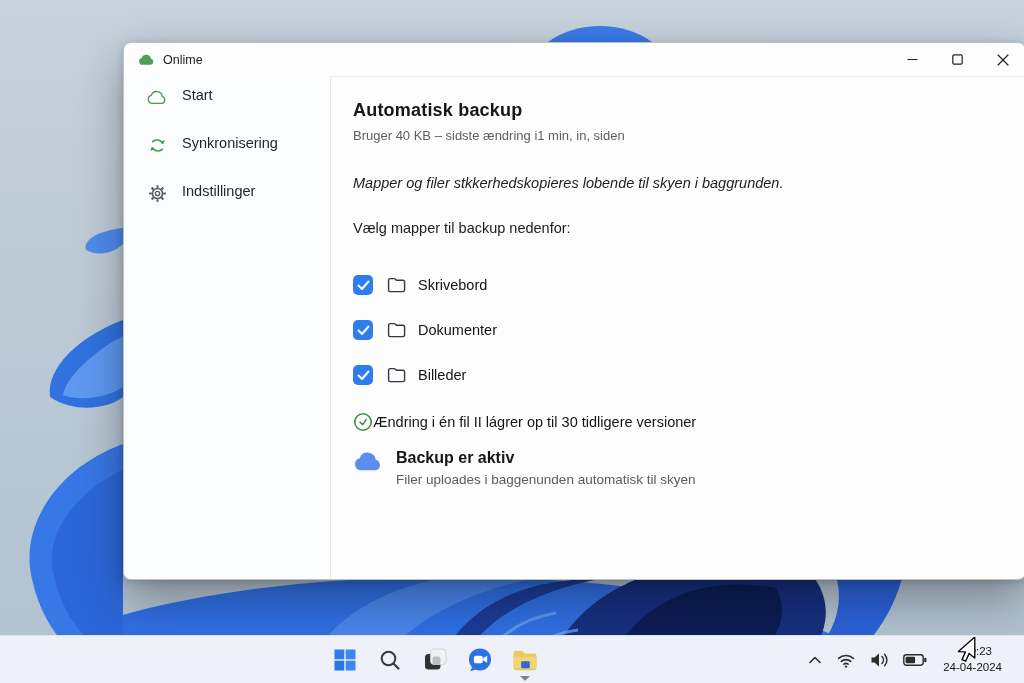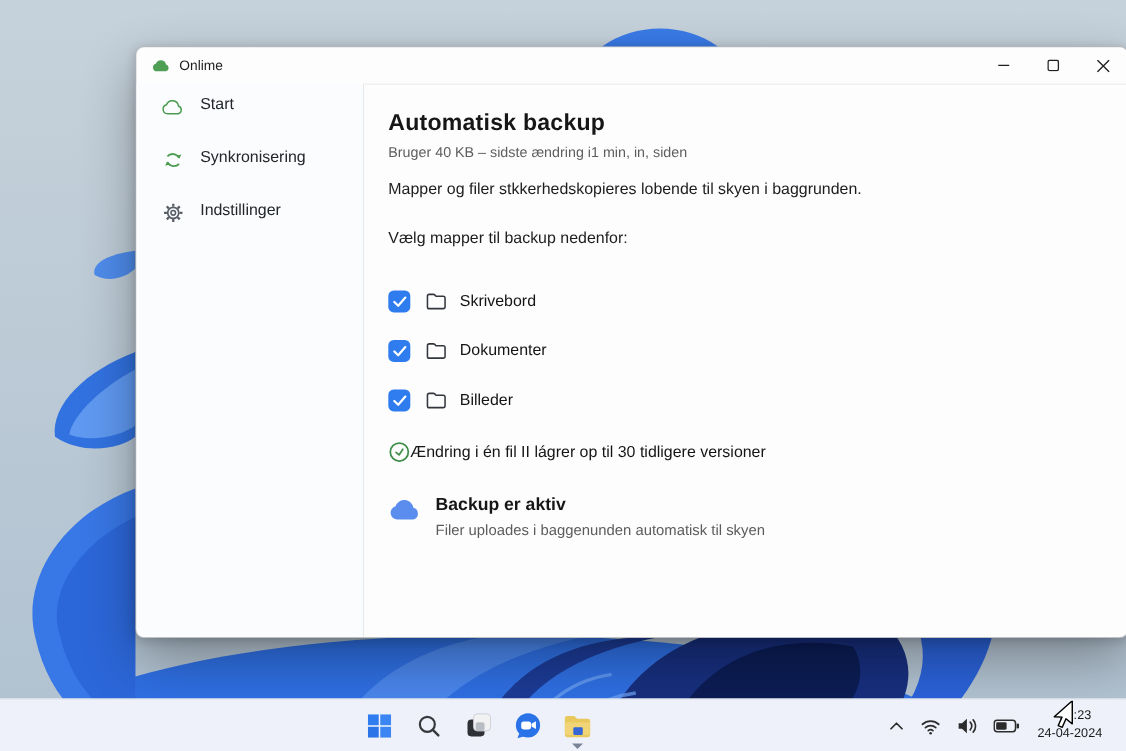--- a/index.html
+++ b/index.html
@@ -22,34 +22,34 @@
   .win-controls { margin-left:auto; display:flex; height:100%; }
   .win-ctrl { width:45px; height:100%; display:flex; align-items:center; justify-content:center; cursor:default; }
 
   .win-body { flex:1; display:flex; min-height:0; }
   .sidebar { width:207px; flex:0 0 207px; background:#fbfcfd; border-right:1px solid #e6e8eb; padding-top:9px; }
   .nav-item { height:46px; margin:2px 8px; border-radius:6px; display:flex; align-items:flex-start; padding-left:15px; gap:15px; font-size:14.5px; color:#23262b; }
   .nav-item .nav-icon { width:20px; height:20px; display:flex; align-items:center; justify-content:center; }
   .nav-item.active { background:#6090ee; color:#13233f; }
 
   .content { flex:1; border-top:1px solid #ececec; padding:23px 24px 0 22px; }
-  .page-title { font-size:21px; font-weight:700; color:#161616; letter-spacing:.2px; }
+  .page-title { font-size:18px; font-weight:700; color:#161616; letter-spacing:.2px; }
   .page-sub { margin-top:7px; font-size:13px; color:#5e5e5e; }
-  .page-desc { margin-top:18px; font-size:14.5px; color:#1d1d1d; }
+  .page-desc { margin-top:32px; font-size:14.5px; color:#1d1d1d;font-style:italic; }
   .select-label { margin-top:29px; font-size:14.5px; color:#1d1d1d; }
 
   .folder-list { margin-top:38px; }
   .folder-row { display:flex; align-items:center; height:22px; margin-bottom:23px; }
   .checkbox { width:20px; height:20px; border-radius:5px; background:#2e7cee; display:flex; align-items:center; justify-content:center; }
   .folder-glyph { margin-left:14px; display:flex; }
   .folder-label { margin-left:12px; font-size:14.5px; color:#141414; }
 
   .versions-row { display:flex; align-items:center; gap:0; margin-top:26px; font-size:14.5px; color:#151515; }
 
-  .status-row { margin-top:29px; display:flex; align-items:flex-start; gap:13px; }
+  .status-row { margin-top:16px; display:flex; align-items:flex-start; gap:13px; }
   .status-texts { padding-top:1px; }
   .status-title { font-size:16px; font-weight:700; color:#161616; }
   .status-sub { margin-top:5px; font-size:13.5px; color:#5c5c5c; }
 
   
   .taskbar { position:absolute; left:0; bottom:0; width:1024px; height:48px; z-index:20;
     background:#eef1f9; border-top:1px solid #dde1ec; }
   .tb-apps { position:absolute; left:331px; top:0; height:100%; display:flex; align-items:center; gap:17px; }
   .tb-btn { width:28px; height:30px; display:flex; align-items:center; justify-content:center; position:relative; }
   .run-indicator { position:absolute; bottom:-6px; left:50%; transform:translateX(-50%);

